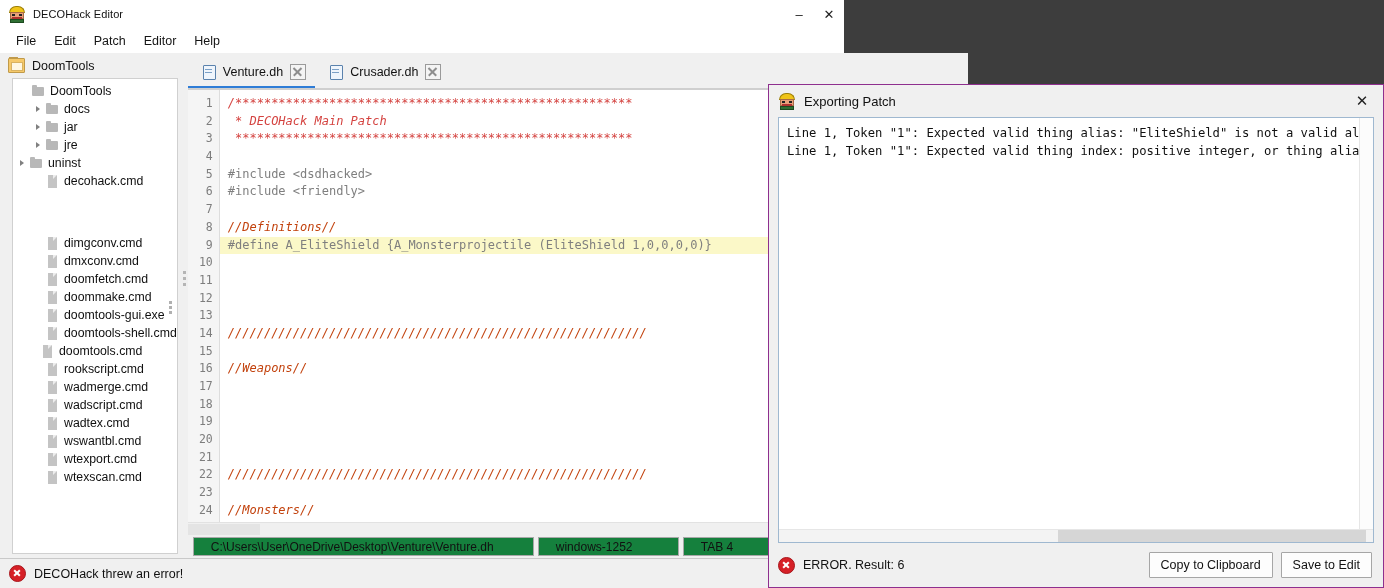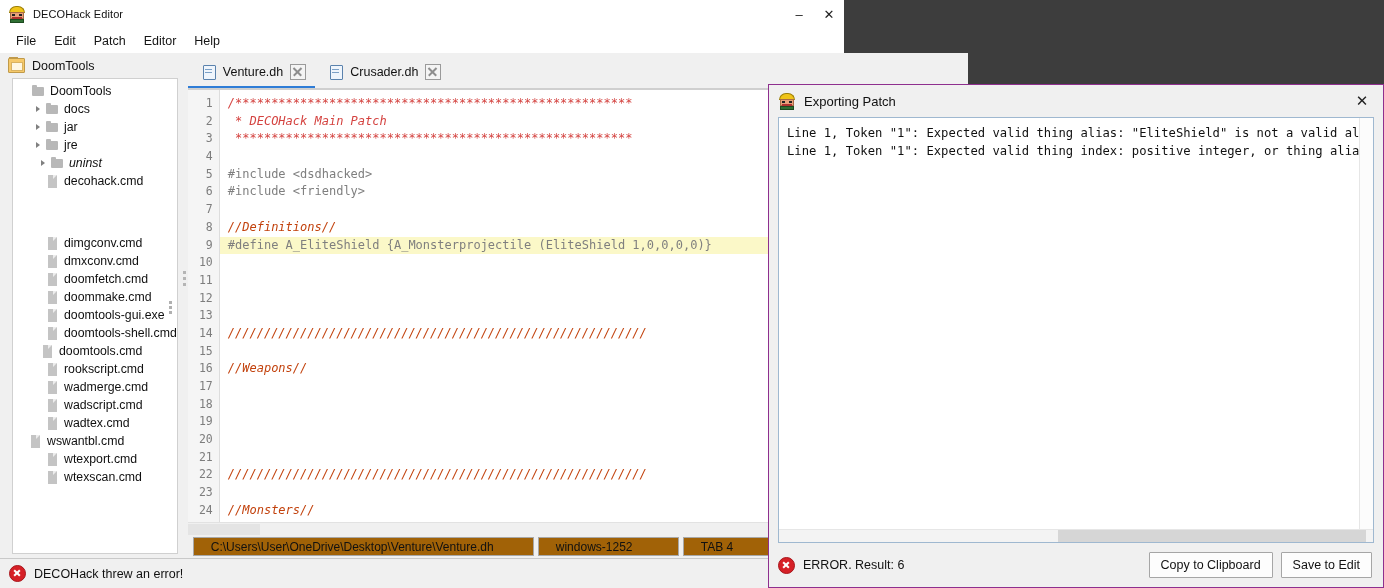--- a/index.html
+++ b/index.html
@@ -84,21 +84,21 @@
   .c-red{color:#d4423f;font-style:italic;}
   .c-grn{color:#c2410c;font-style:italic;}
   .c-gry{color:#7f7f7f;}
   .c-blk{color:#111;}
   .v-scroll{position:absolute;right:0;top:0;width:14px;bottom:14px;background:#fbfbfb;border-left:1px solid #e2e2e2;}
   .h-scroll{position:absolute;left:0;right:0;bottom:0;height:13px;background:#f0f0f0;border-top:1px solid #e2e2e2;}
   .h-thumb{position:absolute;left:0;top:1px;height:11px;width:72px;background:#e4e4e4;}
 
   .statusbar{height:22px;display:flex;align-items:stretch;background:#f0f0f0;flex:none;
     padding:1px 0 2px 5px;box-sizing:border-box;}
-  .sb{border:1px solid #a8a8a8;background:#a16207;font-size:12px;color:#111;
+  .sb{border:1px solid #a8a8a8;background:#15803d;font-size:12px;color:#111;
       display:flex;align-items:center;padding:0 17px;margin-right:4px;overflow:hidden;white-space:nowrap;}
   .sb.path{width:305px;}
   .sb.enc{width:105px;}
   .sb.tab4{width:55px;}
   .sb.eol{width:50px;}
   .sb.pos{width:60px;}
 
   
   .errbar{position:absolute;left:0;bottom:0;width:844px;height:30px;background:#f0f0f0;
      border-top:1px solid #c9c9c9;display:flex;align-items:center;padding-left:9px;gap:8px;box-sizing:border-box;}
@@ -211,21 +211,21 @@
             <div class="trow" style="padding-left: 17px;">
               <span class="tw">
                 <span class="chev"></span>
               </span>
               <span class="ficon">
                 <span class="t"></span>
                 <span class="b"></span>
               </span>
               <span>jre</span>
             </div>
-            <div class="trow" style="padding-left: 22px; font-style: italic;">
+            <div class="trow" style="padding-left: 1px;">
               <span class="tw">
                 <span class="chev"></span>
               </span>
               <span class="ficon">
                 <span class="t"></span>
                 <span class="b"></span>
               </span>
               <span>uninst</span>
             </div>
             <div class="trow" style="padding-left: 17px;">
@@ -317,21 +317,21 @@
               <span>wadscript.cmd</span>
             </div>
             <div class="trow" style="padding-left: 17px;">
               <span class="tw"></span>
               <span class="dicon">
                 <span class="pg"></span>
                 <span class="cn"></span>
               </span>
               <span>wadtex.cmd</span>
             </div>
-            <div class="trow" style="">
+            <div class="trow" style="padding-left: 17px;">
               <span class="tw"></span>
               <span class="dicon">
                 <span class="pg"></span>
                 <span class="cn"></span>
               </span>
               <span>wswantbl.cmd</span>
             </div>
             <div class="trow" style="padding-left: 17px;">
               <span class="tw"></span>
               <span class="dicon">

